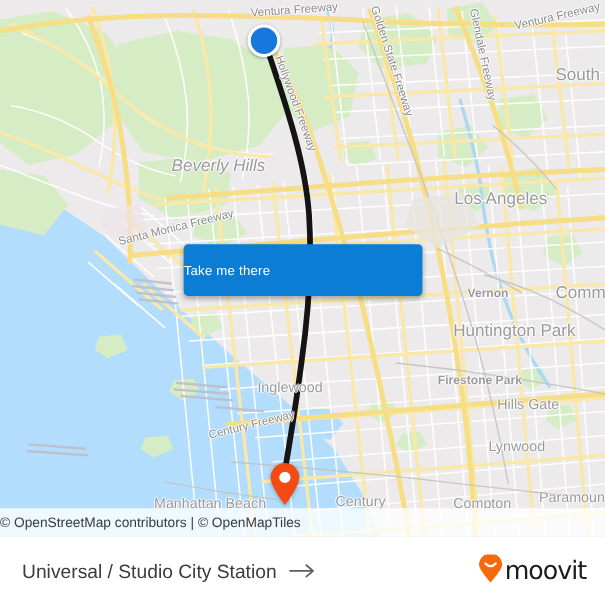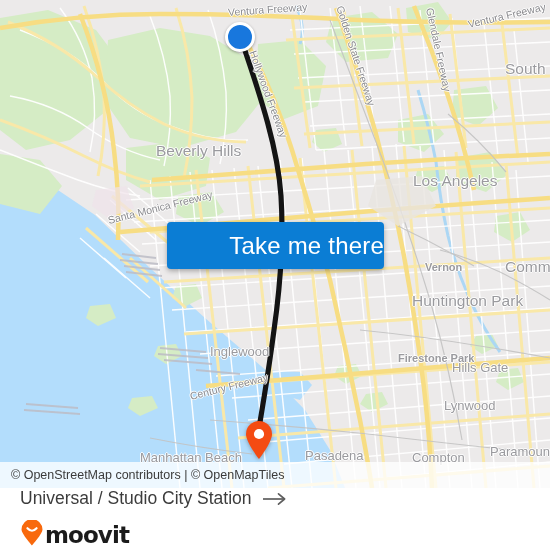--- a/index.html
+++ b/index.html
@@ -92,64 +92,62 @@
     position: absolute;
     left: 167px;
     top: 222px;
     width: 217px;
     height: 47px;
     background: #0b7dd4;
     border: none;
     border-radius: 4px;
     color: #ffffff;
     font-family: "Liberation Sans", sans-serif;
-    font-size: 24px;
+    font-size: 12px;
     letter-spacing: .2px;
     cursor: pointer;
     box-shadow: 0 2px 5px rgba(0,0,0,.30);
     display: flex;
     align-items: center;
-    justify-content: flex-end;
+    justify-content: flex-start;
     padding: 0;
   }
 
   
   #attribution-bar {
     position: absolute;
     left: 0;
     top: 462px;
     width: 550px;
     height: 26px;
     background: rgba(255,255,255,.78);
     display: flex;
     align-items: center;
     box-sizing: border-box;
   }
   #attribution-text {
     font-size: 12.5px;
     color: #3b3b3b;
-    padding-left: 11px;
     white-space: nowrap;
     font-family: "Liberation Sans", sans-serif;
   }
 
   
   #footer-bar {
     position: absolute;
     left: 0;
     top: 488px;
     width: 550px;
     height: 62px;
     background: #ffffff;
     display: flex;
-    align-items: flex-start;
+    align-items: center;
     justify-content: space-between;
     box-sizing: border-box;
     padding: 0 17px 0 20px;
-    flex-direction: column;
   }
   #route-summary {
     display: flex;
     align-items: center;
     gap: 9px;
     font-size: 17.5px;
     color: #3c3c3c;
     white-space: nowrap;
   }
   #route-arrow-icon {
@@ -159,21 +157,21 @@
     padding: 0 1px;
   }
   #moovit-logo {
     display: flex;
     align-items: center;
     gap: 1px;
   }
   #moovit-wordmark {
     font-family: "DejaVu Sans", sans-serif;
     font-size: 23px;
-    font-weight: bold;
+    font-weight: normal;
     color: #1b1b1b;
     letter-spacing: -0.9px;
     line-height: 1;
   }
 </style>
 </head>
 <body>
 
 <div id="app">
 
@@ -365,32 +363,32 @@
       </g>
     </svg>
 
     <div id="place-labels">
         <div class="road-label" style="left: 228px; top: 6px; transform-origin: left center; transform: rotate(-4deg);">Ventura Freeway</div>
         <div class="road-label" style="left: 468px; top: 18px; transform-origin: left center; transform: rotate(-13deg);">Ventura Freeway</div>
         <div class="road-label" style="left: 253px; top: 45px; transform-origin: left center; transform: rotate(70deg);">Hollywood Freeway</div>
         <div class="road-label" style="left: 430px; top: 2px; transform-origin: left center; transform: rotate(78deg);">Glendale Freeway</div>
         <div class="road-label" style="left: 340px; top: 0px; transform-origin: left center; transform: rotate(72deg);">Golden State Freeway</div>
         <div class="place-label big" style="left: 505px; top: 60px;">South Pasadena</div>
-        <div class="place-label big" style="left: 156px; top: 142px;">Beverly Hills</div>
+        <div class="place-label big" style="left: 156px; top: 142px; font-style: italic;">Beverly Hills</div>
         <div class="place-label big" style="left: 385px; top: 172px; padding-left: 28px;">Los Angeles</div>
         <div class="road-label" style="left: 108px; top: 214px; transform-origin: left center; transform: rotate(-14deg);">Santa Monica Freeway</div>
         <div class="place-label small" style="left: 425px; top: 261px;">Vernon</div>
         <div class="place-label big" style="left: 505px; top: 258px;">Commerce</div>
         <div class="place-label big" style="left: 412px; top: 292px;">Huntington Park</div>
-        <div class="place-label small" style="left: 398px; top: 352px;">Firestone Park</div>
+        <div class="place-label small" style="left: 398px; top: 340px;">Firestone Park</div>
         <div class="place-label mid" style="left: 452px; top: 360px;">Hills Gate</div>
         <div class="place-label mid" style="left: 444px; top: 398px;">Lynwood</div>
-        <div class="place-label mid" style="left: 210px; top: 344px;">Inglewood</div>
+        <div class="place-label mid" style="left: 234px; top: 344px;">Inglewood</div>
         <div class="road-label" style="left: 190px; top: 390px; transform-origin: left center; transform: rotate(-14deg);">Century Freeway</div>
-        <div class="place-label mid" style="left: 305px; top: 448px;">Pasadena</div>
+        <div class="place-label mid" style="left: 305px; top: 448px;">Century</div>
         <div class="place-label mid" style="left: 412px; top: 450px;">Compton</div>
         <div class="place-label mid" style="left: 490px; top: 444px;">Paramount</div>
         <div class="place-label mid" style="left: 140px; top: 450px;">Manhattan Beach</div>
       </div>
 
     <div class="place-label mid two-line" id="airport-label" style="left: 78px; top: 258px;">
     </div>
 
     <div id="origin-marker"></div>
 

